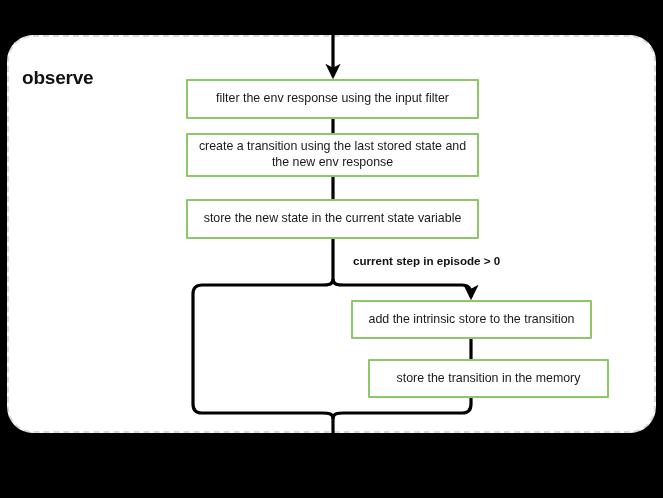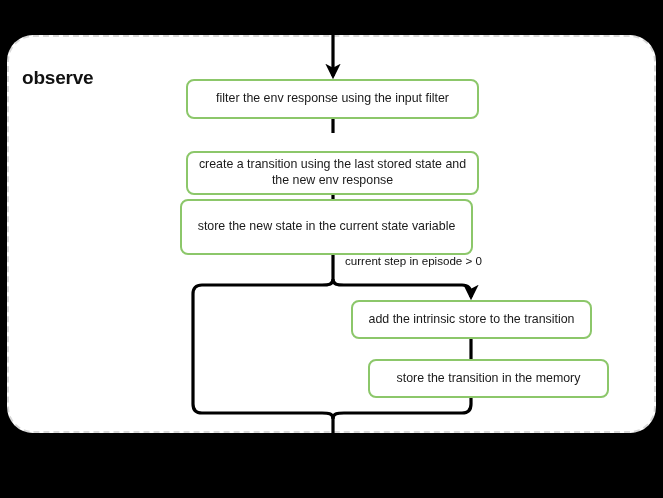--- a/index.html
+++ b/index.html
@@ -45,44 +45,44 @@
     letter-spacing: -0.2px;
     white-space: nowrap;
   }
 
   
   .node {
     position: absolute;
     box-sizing: border-box;
     background: #ffffff;
     border: 2.5px solid #8CC76A;
-    border-radius: 8px;
+    border-radius: 1px;
     display: flex;
     align-items: center;
     justify-content: center;
     text-align: center;
     color: #1a1a1a;
     font-size: 12.4px;
     line-height: 1.28;
     padding: 2px 9px;
   }
 
   #node-filter      { left: 186px; top: 79px;  width: 293px; height: 40px; }
-  #node-transition  { left: 186px; top: 133px; width: 293px; height: 44px; margin-top: 18px; }
-  #node-store-state { left: 180px; top: 199px; width: 293px; height: 56px; }
+  #node-transition  { left: 186px; top: 133px; width: 293px; height: 44px; }
+  #node-store-state { left: 186px; top: 199px; width: 293px; height: 40px; }
   #node-intrinsic   { left: 351px; top: 300px; width: 241px; height: 39px; }
   #node-memory      { left: 351px; top: 359px; width: 241px; height: 39px; margin-left: 17px; }
 
   
   .edge-label {
     position: absolute;
-    left: 345px;
+    left: 353px;
     top: 254px;
     font-size: 11.6px;
-    font-weight: normal;
+    font-weight: bold;
     color: #111111;
     white-space: nowrap;
   }
 
   
   #wires {
     position: absolute;
     left: 0; top: 0;
     width: 663px;
     height: 498px;

